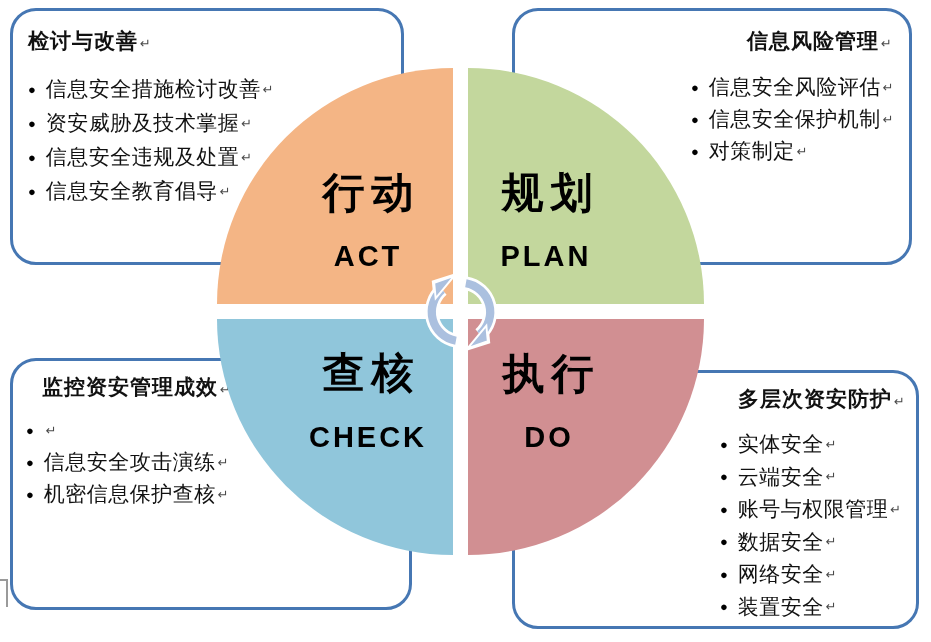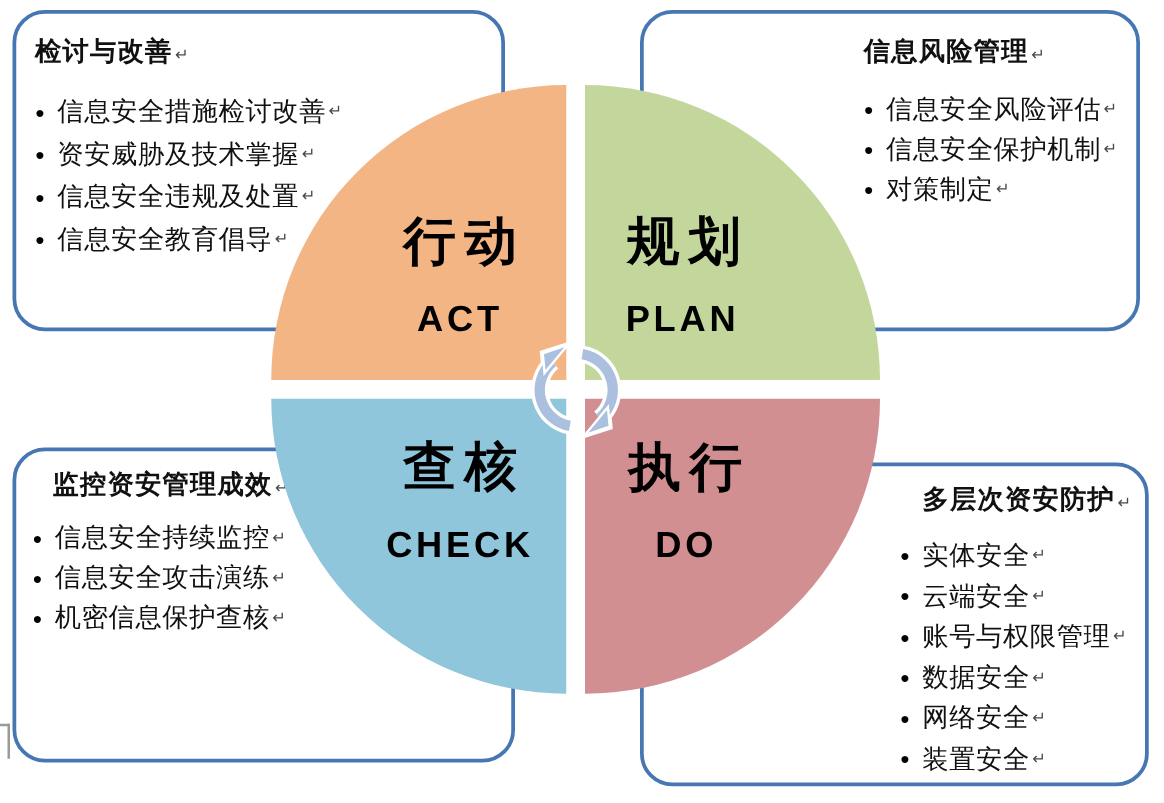--- a/index.html
+++ b/index.html
@@ -16,21 +16,21 @@
   ul.blist .txt{font-size:21px;color:var(--text,#111);letter-spacing:0.5px;}
   .ret{font-size:13px;color:var(--paragraph-mark,#555);margin-left:2px;}
 
   #box-tl{left:10px;top:8px;width:394px;height:257px;}
   #box-tl .inner{position:absolute;left:15px;top:16px;}
   #box-tl ul{margin-top:17px;}
   #box-tl ul.blist li{height:34px;}
 
   #box-tr{left:512px;top:8px;width:400px;height:257px;}
   #box-tr .inner{position:absolute;left:176px;top:16px;width:212px;}
-  #box-tr .box-title{padding-right:10px;}
+  #box-tr .box-title{text-align:right;padding-right:10px;}
   #box-tr ul{margin-top:16px;}
   #box-tr ul.blist li{height:32px;}
 
   #box-bl{left:10px;top:358px;width:402px;height:252px;}
   #box-bl .inner{position:absolute;left:13px;top:12px;}
   #box-bl .box-title{padding-left:16px;}
   #box-bl ul{margin-top:13px;}
   #box-bl ul.blist li{height:32px;}
 
   #box-br{left:512px;top:370px;width:407px;height:259px;}
@@ -118,21 +118,20 @@
         </ul>
     </div>
   </div>
 
   <div id="box-bl" class="callout">
     <div class="inner">
       <div class="box-title"><span>监控资安管理成效</span><span class="ret">↵</span></div>
       <ul class="blist">
           <li>
             <span class="bullet">●</span>
-            <span class="txt">信息安全持续监控</span>
             <span class="ret">↵</span>
           </li>
           <li>
             <span class="bullet">●</span>
             <span class="txt">信息安全攻击演练</span>
             <span class="ret">↵</span>
           </li>
           <li>
             <span class="bullet">●</span>
             <span class="txt">机密信息保护查核</span>

